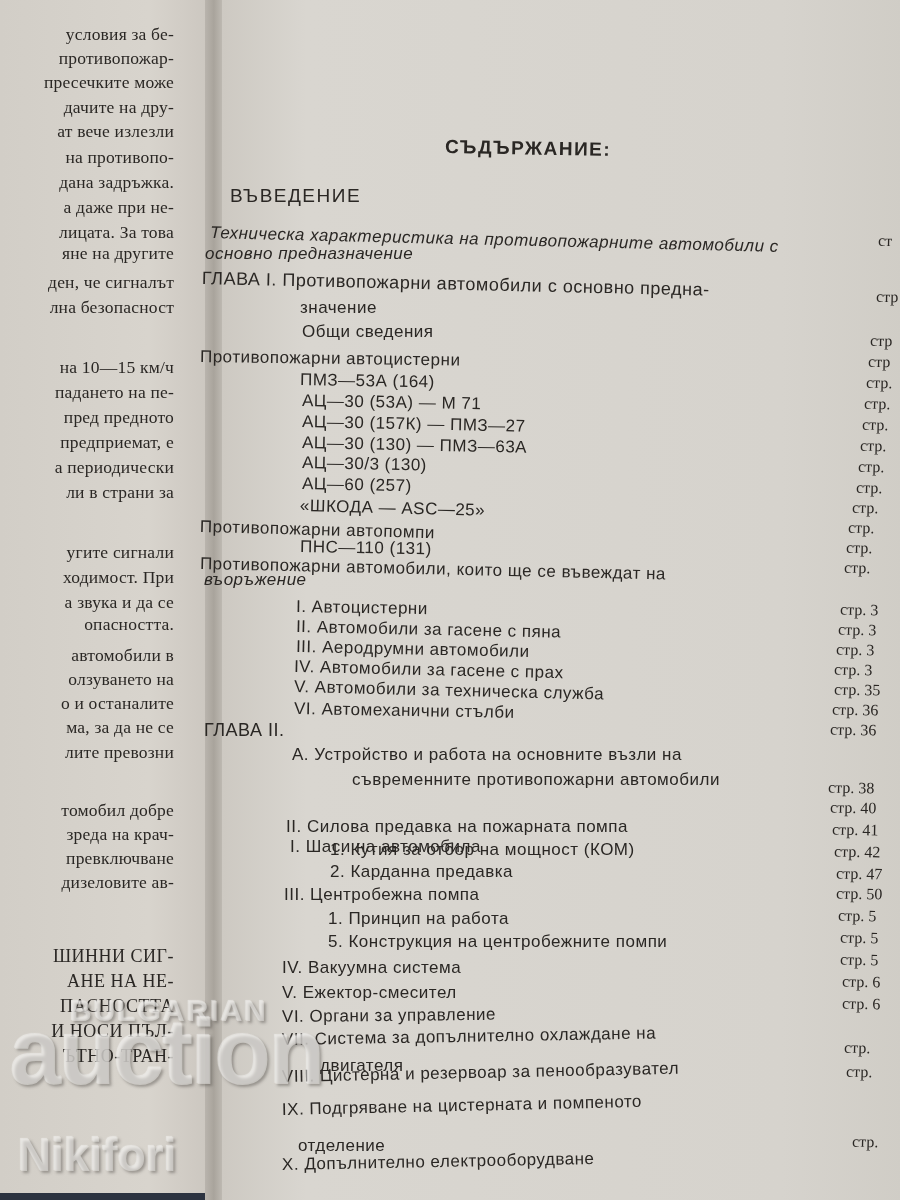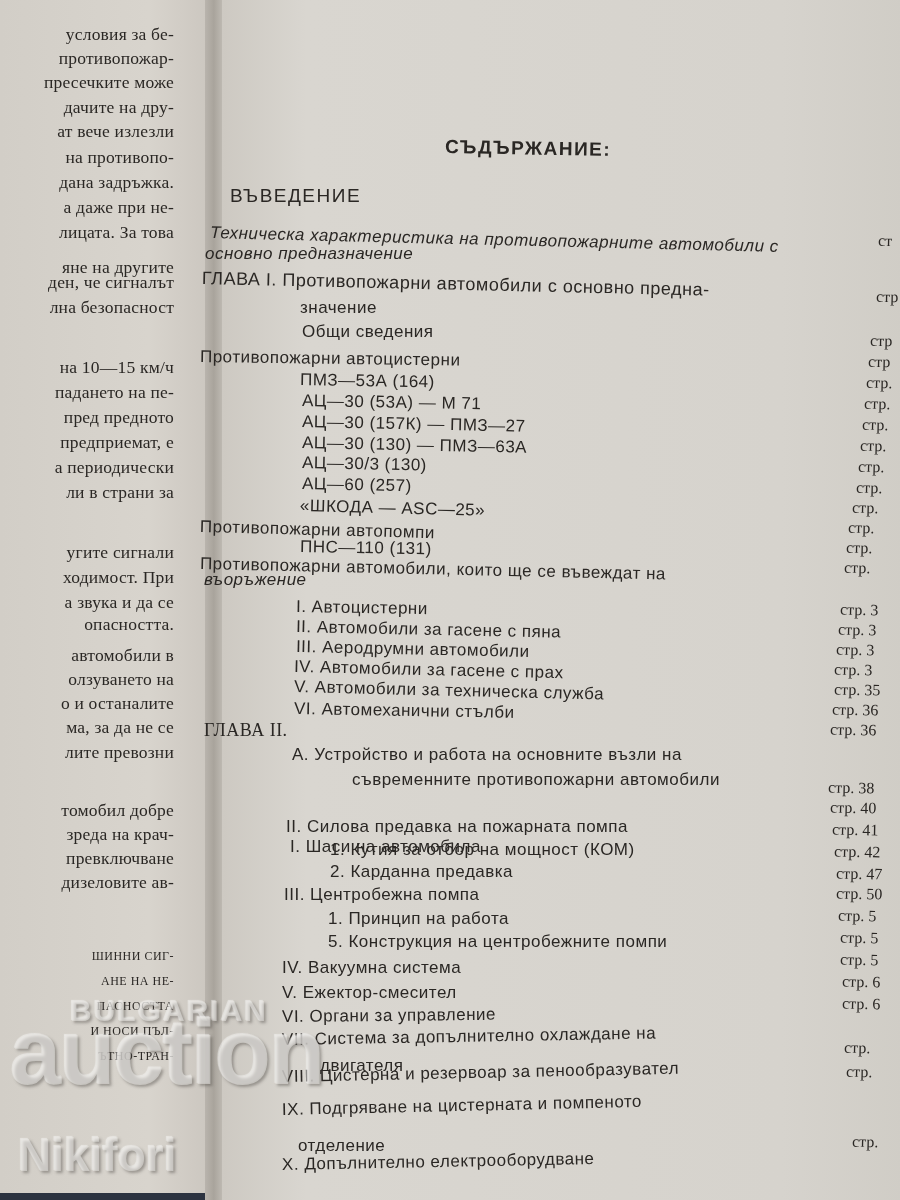--- a/index.html
+++ b/index.html
@@ -2,40 +2,40 @@
 <html><head>
 <meta charset="utf-8">
 <style>
   html,body{margin:0;padding:0;}
   body{width:900px;height:1200px;overflow:hidden;background:#cfcbc4;position:relative;font-family:"DejaVu Serif","Liberation Serif",serif;color:#2a2724;}
   .left-page{position:absolute;left:0;top:0;width:212px;height:1200px;background:linear-gradient(90deg,#d2cec7 0%,#d8d4cd 70%,#cbc6bf 100%);overflow:hidden;}
   .gutter{position:absolute;left:205px;top:0;width:22px;height:1200px;background:linear-gradient(90deg,#b9b4ad 0%,#a9a49c 40%,#c9c5be 100%);}
   .right-page{position:absolute;left:222px;top:0;width:700px;height:1200px;background:linear-gradient(90deg,#cdc9c2 0%,#d9d6d0 12%,#d6d3cd 80%,#cfccc5 100%);overflow:hidden;}
   .bottom-strip{position:absolute;left:0;top:1193px;width:212px;height:7px;background:#2c3340;}
   .lp-line{position:absolute;right:38px;white-space:nowrap;font-size:17.5px;line-height:24px;font-family:"Liberation Serif","DejaVu Serif",serif;letter-spacing:0.2px;}
-  .lp-caps{font-size:12px;letter-spacing:0.5px;}
+  .lp-caps{font-size:18px;letter-spacing:0.5px;}
   .title{position:absolute;left:228px;top:134px;font-family:"Liberation Sans",sans-serif;font-weight:bold;font-size:19px;letter-spacing:1.5px;transform:rotate(1deg);transform-origin:left center;}
   .toc-line{position:absolute;white-space:nowrap;font-family:"Liberation Sans Narrow","Liberation Sans",sans-serif;font-size:17px;line-height:20px;letter-spacing:0.5px;transform-origin:left center;}
   .pg{position:absolute;white-space:nowrap;font-family:"Liberation Serif",serif;font-size:16px;line-height:20px;transform:rotate(1.2deg);}
   .watermark{position:absolute;font-family:"Liberation Sans",sans-serif;font-weight:bold;color:rgba(235,233,230,0.55);text-shadow:2px 2px 3px rgba(80,75,70,0.45),-1px -1px 1px rgba(255,255,255,0.5);pointer-events:none;}
 </style>
 </head>
 <body>
 
 <div class="left-page">
   <div class="lp-line" style="top:22px;margin-left:24px;">условия за бе-</div>
   <div class="lp-line" style="top:46px;">противопожар-</div>
   <div class="lp-line" style="top:70px;">пресечките може</div>
   <div class="lp-line" style="top:95px;">дачите на дру-</div>
   <div class="lp-line" style="top:119px;">ат вече излезли</div>
   <div class="lp-line" style="top:145px;">на противопо-</div>
   <div class="lp-line" style="top:170px;">дана задръжка.</div>
   <div class="lp-line" style="top:195px;">а даже при не-</div>
   <div class="lp-line" style="top:220px;">лицата. За това</div>
-  <div class="lp-line" style="top:255px;">яне на другите</div>
+  <div class="lp-line" style="top:241px;">яне на другите</div>
   <div class="lp-line" style="top:270px;">ден, че сигналът</div>
   <div class="lp-line" style="top:295px;">лна безопасност</div>
   <div class="lp-line" style="top:355px;">на 10—15 км/ч</div>
   <div class="lp-line" style="top:380px;">падането на пе-</div>
   <div class="lp-line" style="top:405px;">пред предното</div>
   <div class="lp-line" style="top:430px;">предприемат, е</div>
   <div class="lp-line" style="top:455px;text-align:right;">а периодически</div>
   <div class="lp-line" style="top:480px;">ли в страни за</div>
   <div class="lp-line" style="top:540px;">угите сигнали</div>
   <div class="lp-line" style="top:565px;">ходимост. При</div>
@@ -83,21 +83,21 @@
   <div class="toc-line" style="left:200px;top:517px;transform:rotate(1.5deg);">Противопожарни автопомпи</div>
   <div class="toc-line" style="left:300px;top:537px;transform:rotate(1deg);">ПНС—110 (131)</div>
   <div class="toc-line" style="left:200px;top:554px;transform:rotate(1.3deg);">Противопожарни автомобили, които ще се въвеждат на</div>
   <div class="toc-line" style="left:204px;top:570px;font-style:italic;">въоръжение</div>
   <div class="toc-line" style="left:296px;top:597px;transform:rotate(0.9deg);">I. Автоцистерни</div>
   <div class="toc-line" style="left:296px;top:617px;transform:rotate(1.2deg);">II. Автомобили за гасене с пяна</div>
   <div class="toc-line" style="left:296px;top:637px;transform:rotate(1.2deg);">III. Аеродрумни автомобили</div>
   <div class="toc-line" style="left:294px;top:657px;transform:rotate(1.3deg);">IV. Автомобили за гасене с прах</div>
   <div class="toc-line" style="left:294px;top:677px;transform:rotate(1.4deg);">V. Автомобили за техническа служба</div>
   <div class="toc-line" style="left:294px;top:699px;transform:rotate(1deg);">VI. Автомеханични стълби</div>
-  <div class="toc-line" style="left:204px;top:720px;font-size:18px;font-family:Liberation Serif, serif;">ГЛАВА II.</div>
+  <div class="toc-line" style="left:204px;top:720px;font-size:18px;">ГЛАВА II.</div>
   <div class="toc-line" style="left:292px;top:745px;">А. Устройство и работа на основните възли на</div>
   <div class="toc-line" style="left:352px;top:770px;">съвременните противопожарни автомобили</div>
   <div class="toc-line" style="left:290px;top:793px;margin-top:44px;">I. Шаси на автомобила</div>
   <div class="toc-line" style="left:286px;top:817px;">II. Силова предавка на пожарната помпа</div>
   <div class="toc-line" style="left:330px;top:840px;">1. Кутия за отбор на мощност (КОМ)</div>
   <div class="toc-line" style="left:330px;top:862px;">2. Карданна предавка</div>
   <div class="toc-line" style="left:284px;top:885px;">III. Центробежна помпа</div>
   <div class="toc-line" style="left:328px;top:909px;">1. Принцип на работа</div>
   <div class="toc-line" style="left:328px;top:932px;">5. Конструкция на центробежните помпи</div>
   <div class="toc-line" style="left:282px;top:958px;">IV. Вакуумна система</div>

